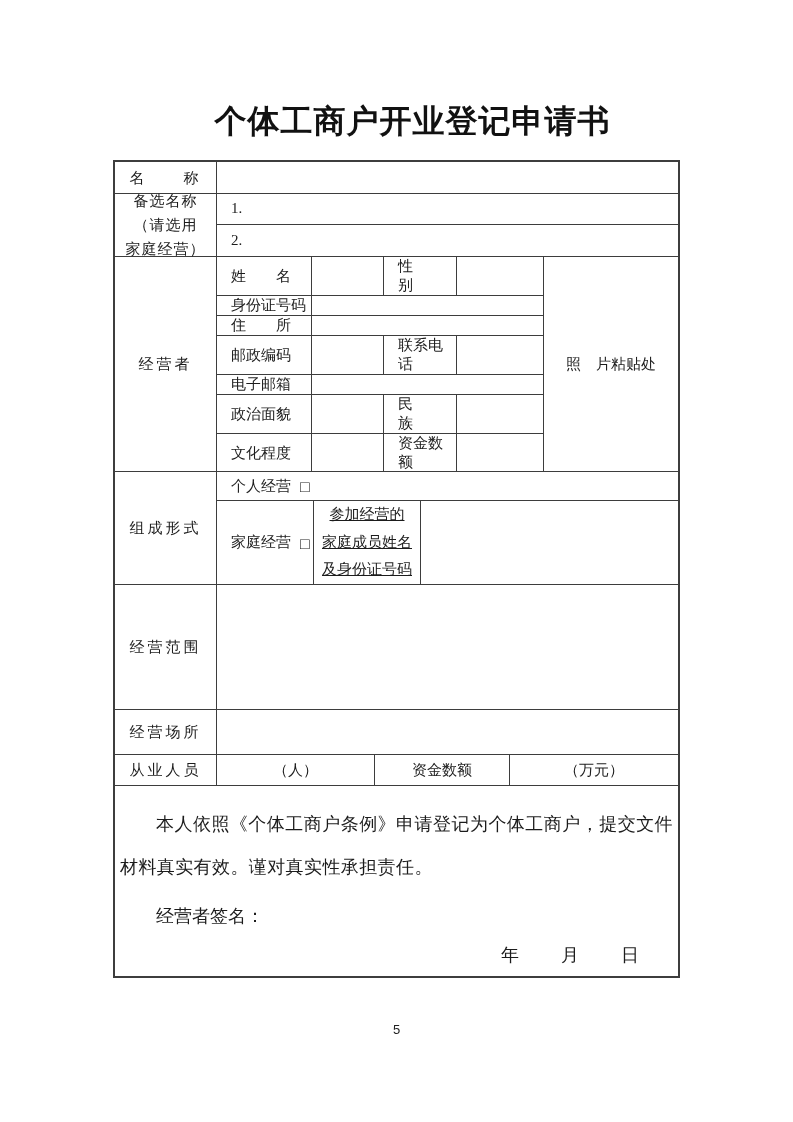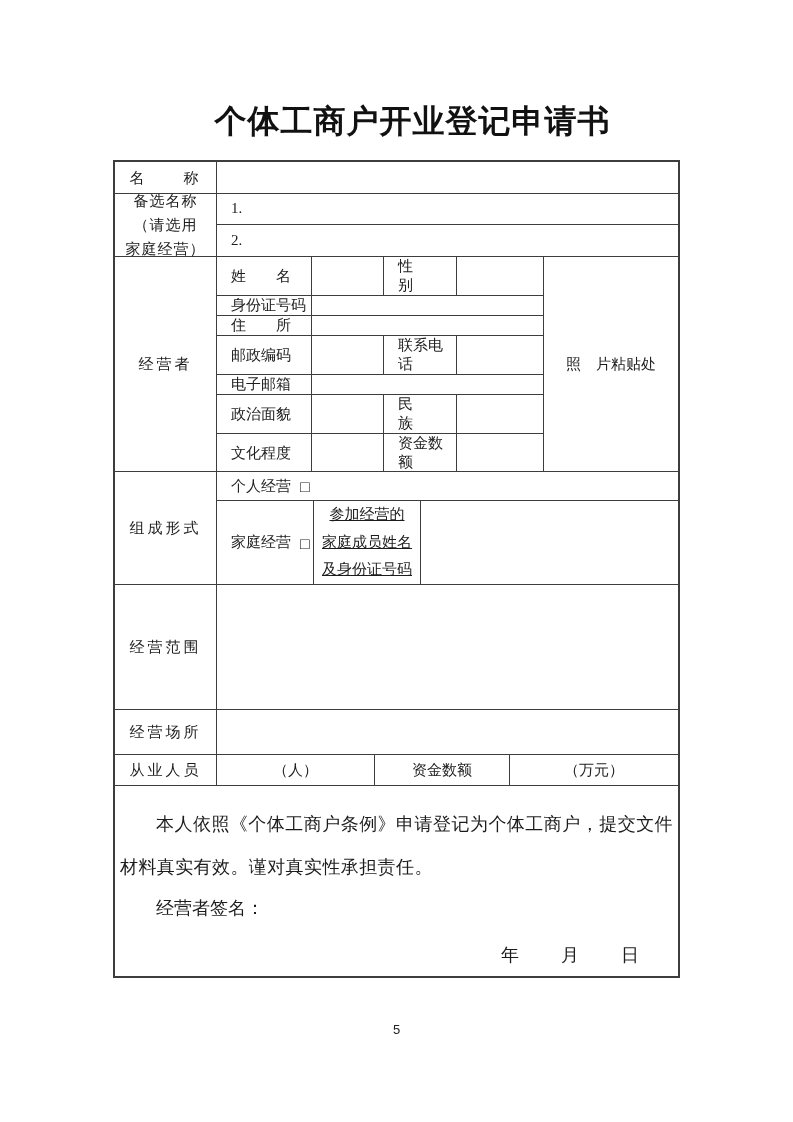--- a/index.html
+++ b/index.html
@@ -65,21 +65,21 @@
   .ew158 { flex: 0 0 158px; width: 158px; }
   .ew135 { flex: 0 0 135px; width: 135px; }
 
   .cbox { margin-left: 9px; font-size: 16px; line-height: 1; position: relative; top: 1px; }
 
   .decl {
     flex: 1 1 auto; display: flex; flex-direction: column;
     font-size: 18px; padding: 17px 5px 9px 5px;
   }
   .decl-text { text-indent: 2em; line-height: 2.4; letter-spacing: 0.4px; text-align: justify; }
-  .decl-sign { margin-top: 0; padding-left: 2em; line-height: 2.2; }
+  .decl-sign { margin-top: 8px; padding-left: 2em; line-height: 2.2; }
   .decl-date { margin-top: auto; text-align: right; padding-right: 32px; letter-spacing: 2px; }
 
   .page-number {
     position: absolute; top: 1022px; left: 0; width: 793px;
     text-align: center; font-size: 13px; color: #222222;
     font-family: "Liberation Sans", "DejaVu Sans", sans-serif;
   }
 </style>
 </head>
 <body>

